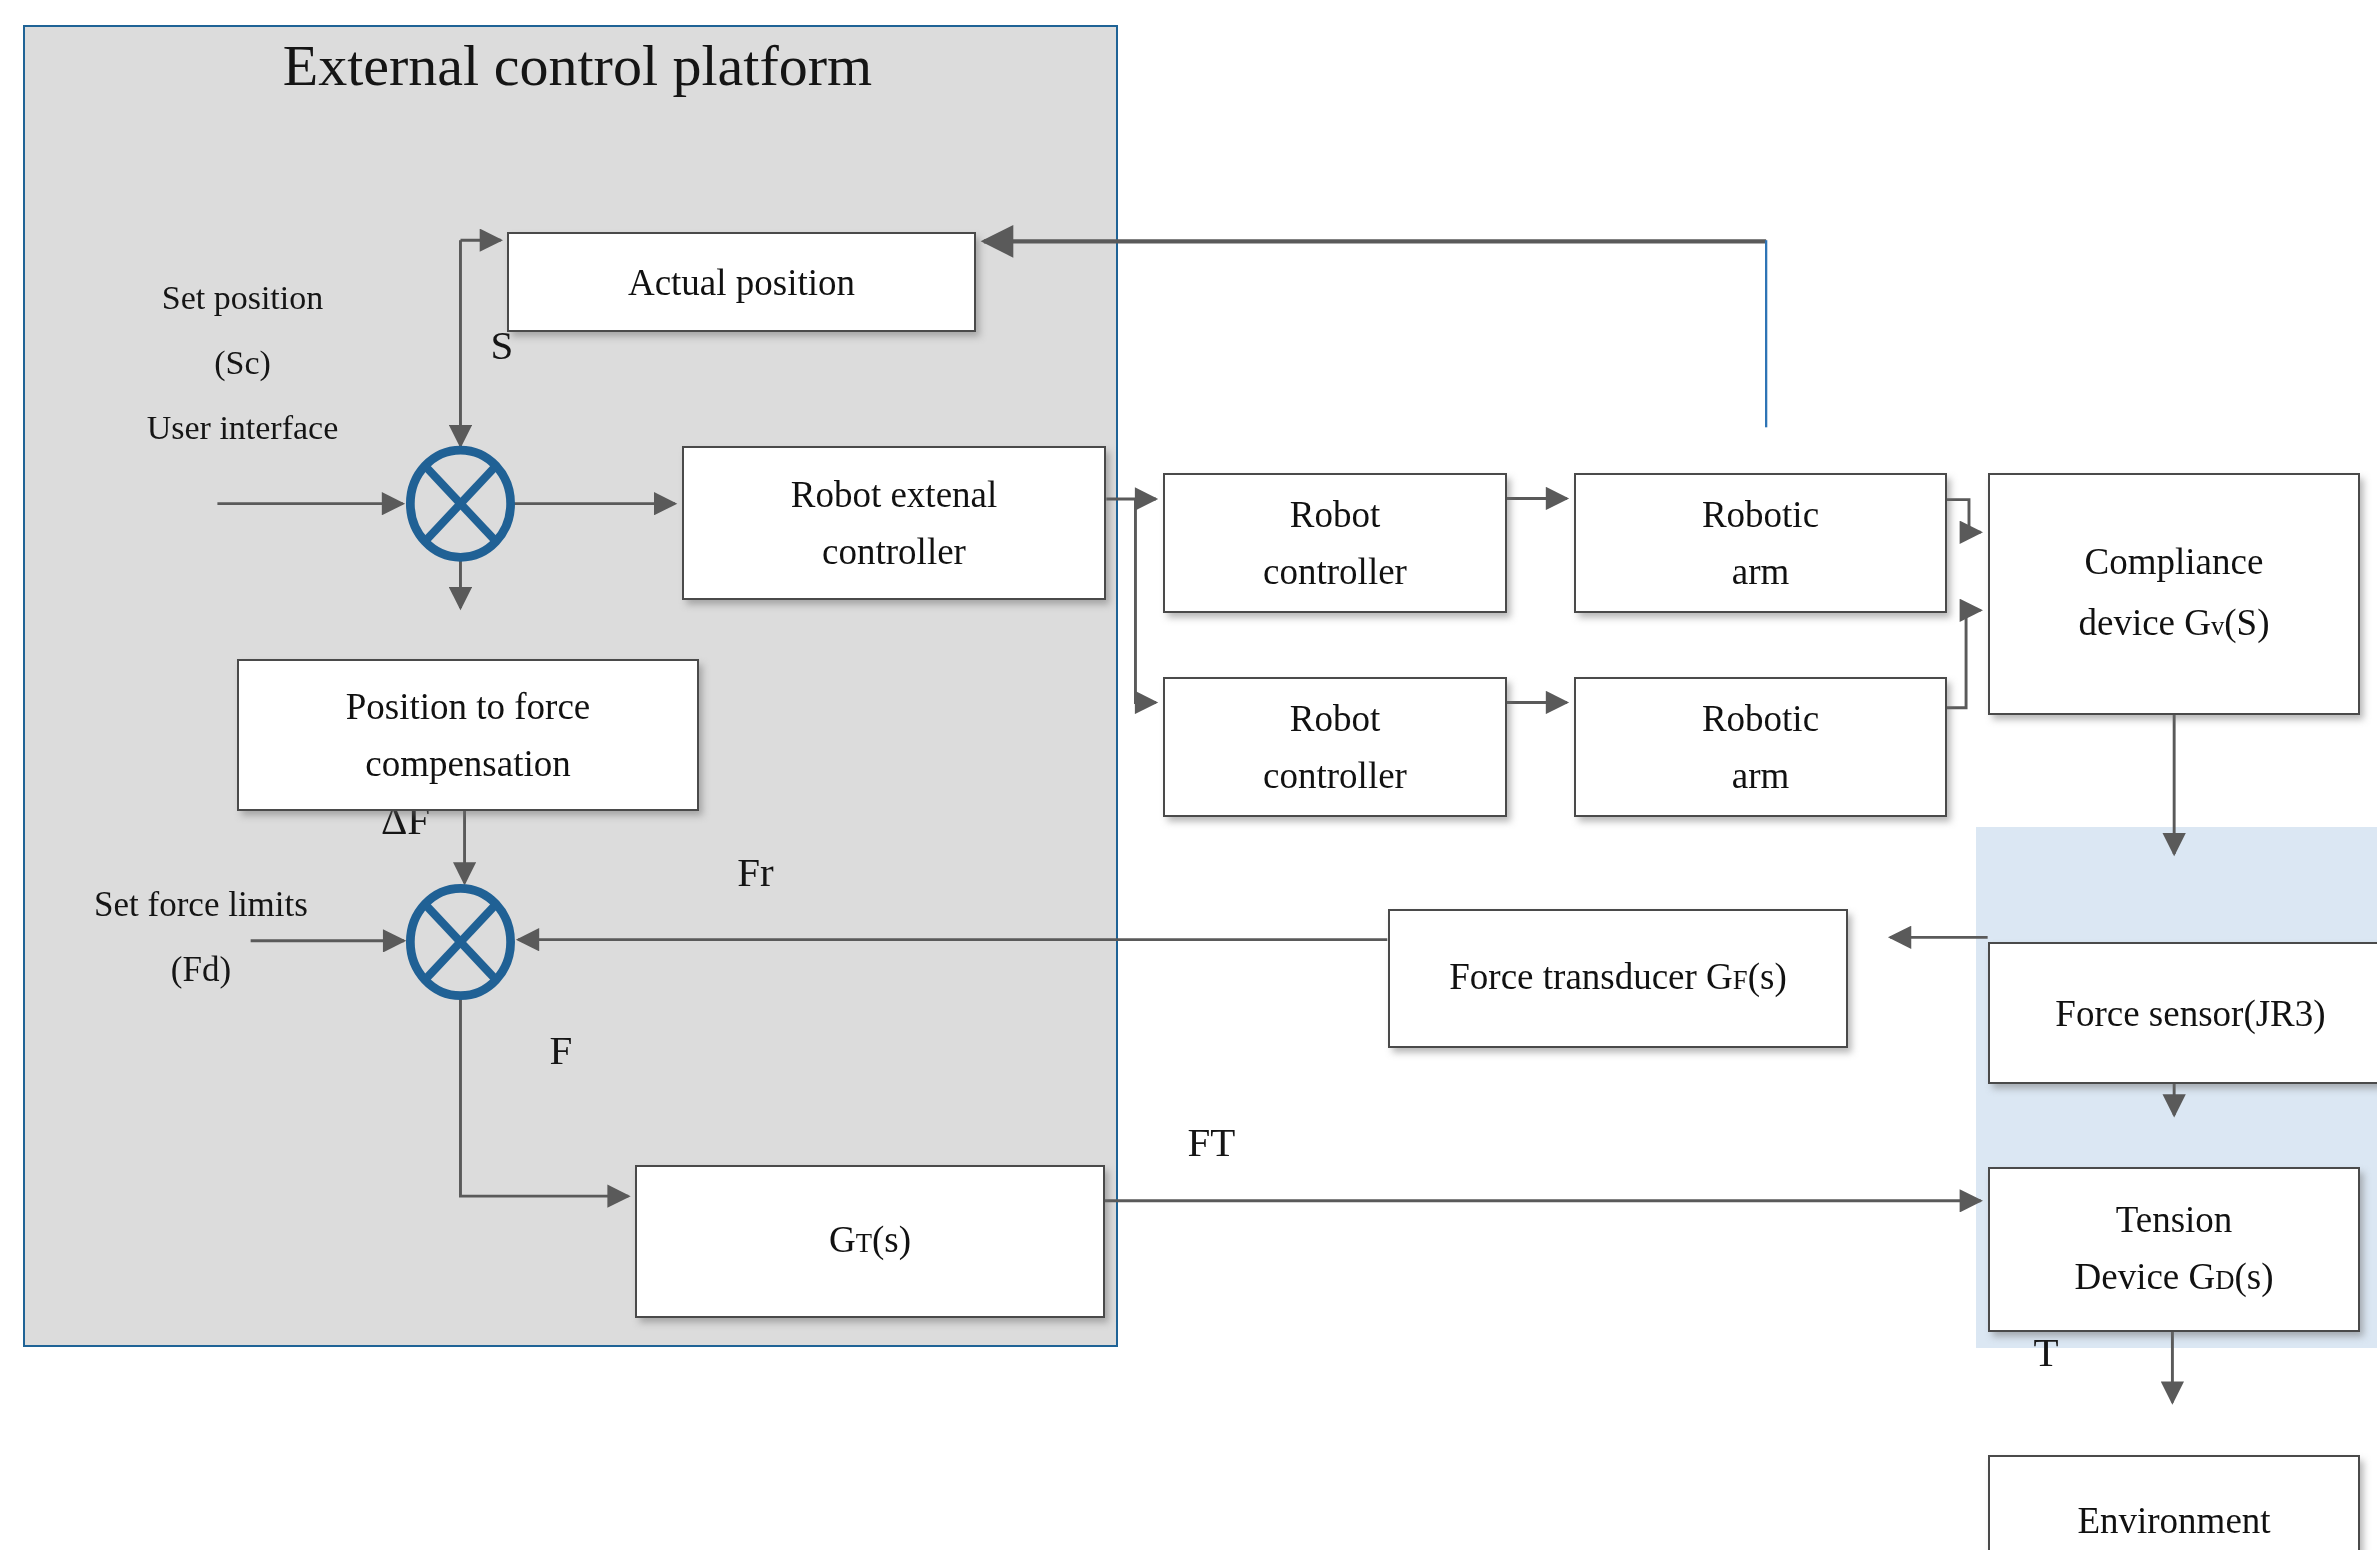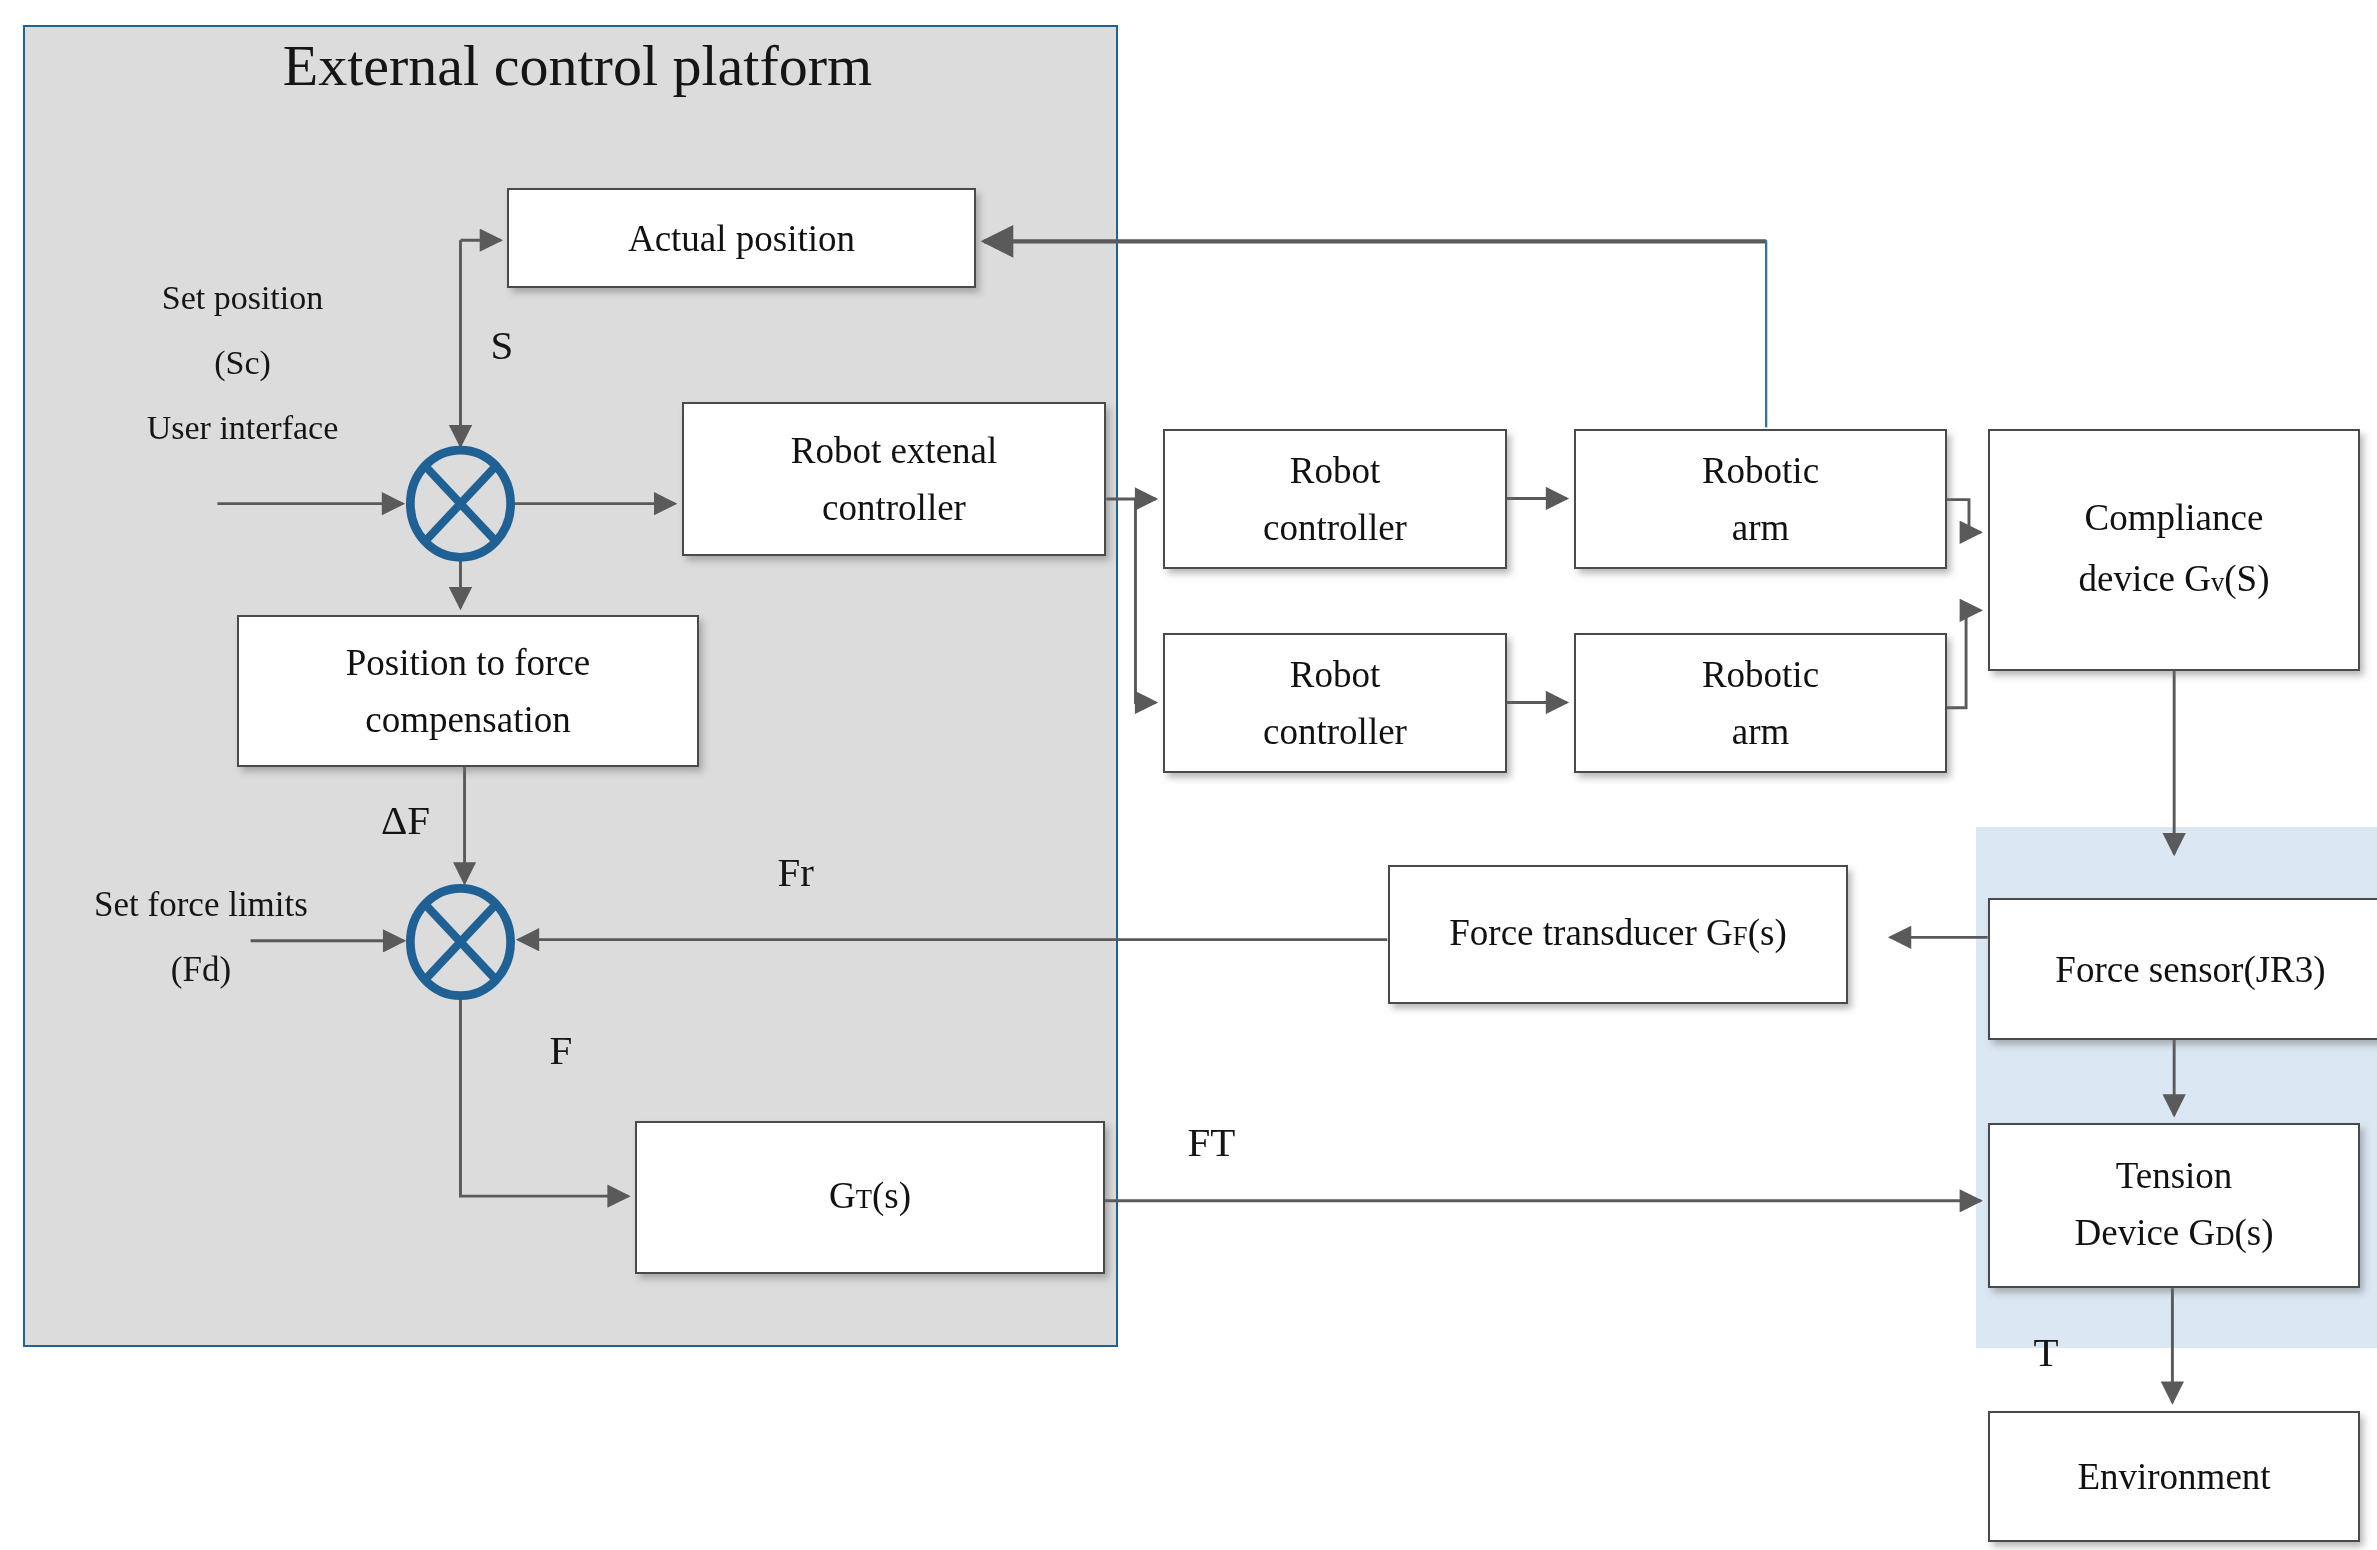--- a/index.html
+++ b/index.html
@@ -5,21 +5,21 @@
   html,body{margin:0;padding:0;background:#ffffff;}
   .canvas{position:relative;width:2377px;height:1550px;background:#ffffff;overflow:hidden;
           font-family:"Liberation Serif", serif;color:#1a1a1a;padding-left:12px;}
   .platform{position:absolute;left:23px;top:24.5px;width:1095px;height:1322px;
             background:#dcdcdc;border:2.9px solid #1f6396;box-sizing:border-box;}
   .shaded{position:absolute;left:1976px;top:827px;width:401px;height:521px;background:#dbe7f3;}
   .wires{position:absolute;left:0;top:0;width:2377px;height:1550px;}
   .box{position:absolute;background:#ffffff;border:2.9px solid #4a4a4a;box-sizing:border-box;
        box-shadow:4.1px 5.2px 7px rgba(110,110,110,.5);
        display:flex;flex-direction:column;justify-content:center;
-       text-align:center;font-size:37px;line-height:57px;color:#111;}
+       text-align:center;font-size:37px;line-height:57px;color:#111;margin-top:44px;}
   .title{position:absolute;left:82px;top:32px;width:991px;text-align:center;
          font-size:58px;color:#151515;}
   .ann{position:absolute;text-align:center;font-size:34px;line-height:65px;color:#151515;}
   .sig{position:absolute;text-align:center;font-size:41px;color:#151515;}
   .sub{font-size:0.72em;}
   .nowrap{white-space:nowrap;}
 </style>
 </head>
 <body>
 
@@ -97,21 +97,21 @@
     <div>(Sc)</div>
     <div>User interface</div>
   </div>
   <div class="ann" style="left:26px;top:872px;width:350px;font-size:35px;">
     <div>Set force limits</div>
     <div>(Fd)</div>
   </div>
 
   <div class="sig" style="left:473px;top:321px;width:58px;">S</div>
   <div class="sig" style="left:347px;top:796px;width:117px;">ΔF</div>
-  <div class="sig" style="left:697px;top:848px;width:117px;text-align:right;">Fr</div>
+  <div class="sig" style="left:697px;top:848px;width:117px;">Fr</div>
   <div class="sig" style="left:532px;top:1026px;width:58px;">F</div>
   <div class="sig" style="left:1153px;top:1118px;width:117px;">FT</div>
   <div class="sig" style="left:2017px;top:1328px;width:58px;">T</div>
 
   <div class="box" style="left:507px;top:188px;width:469px;height:100px;">
     <div>Actual position</div>
   </div>
 
   <div class="box" style="left:682px;top:402px;width:424px;height:154px;">
     <div>Robot extenal</div>

